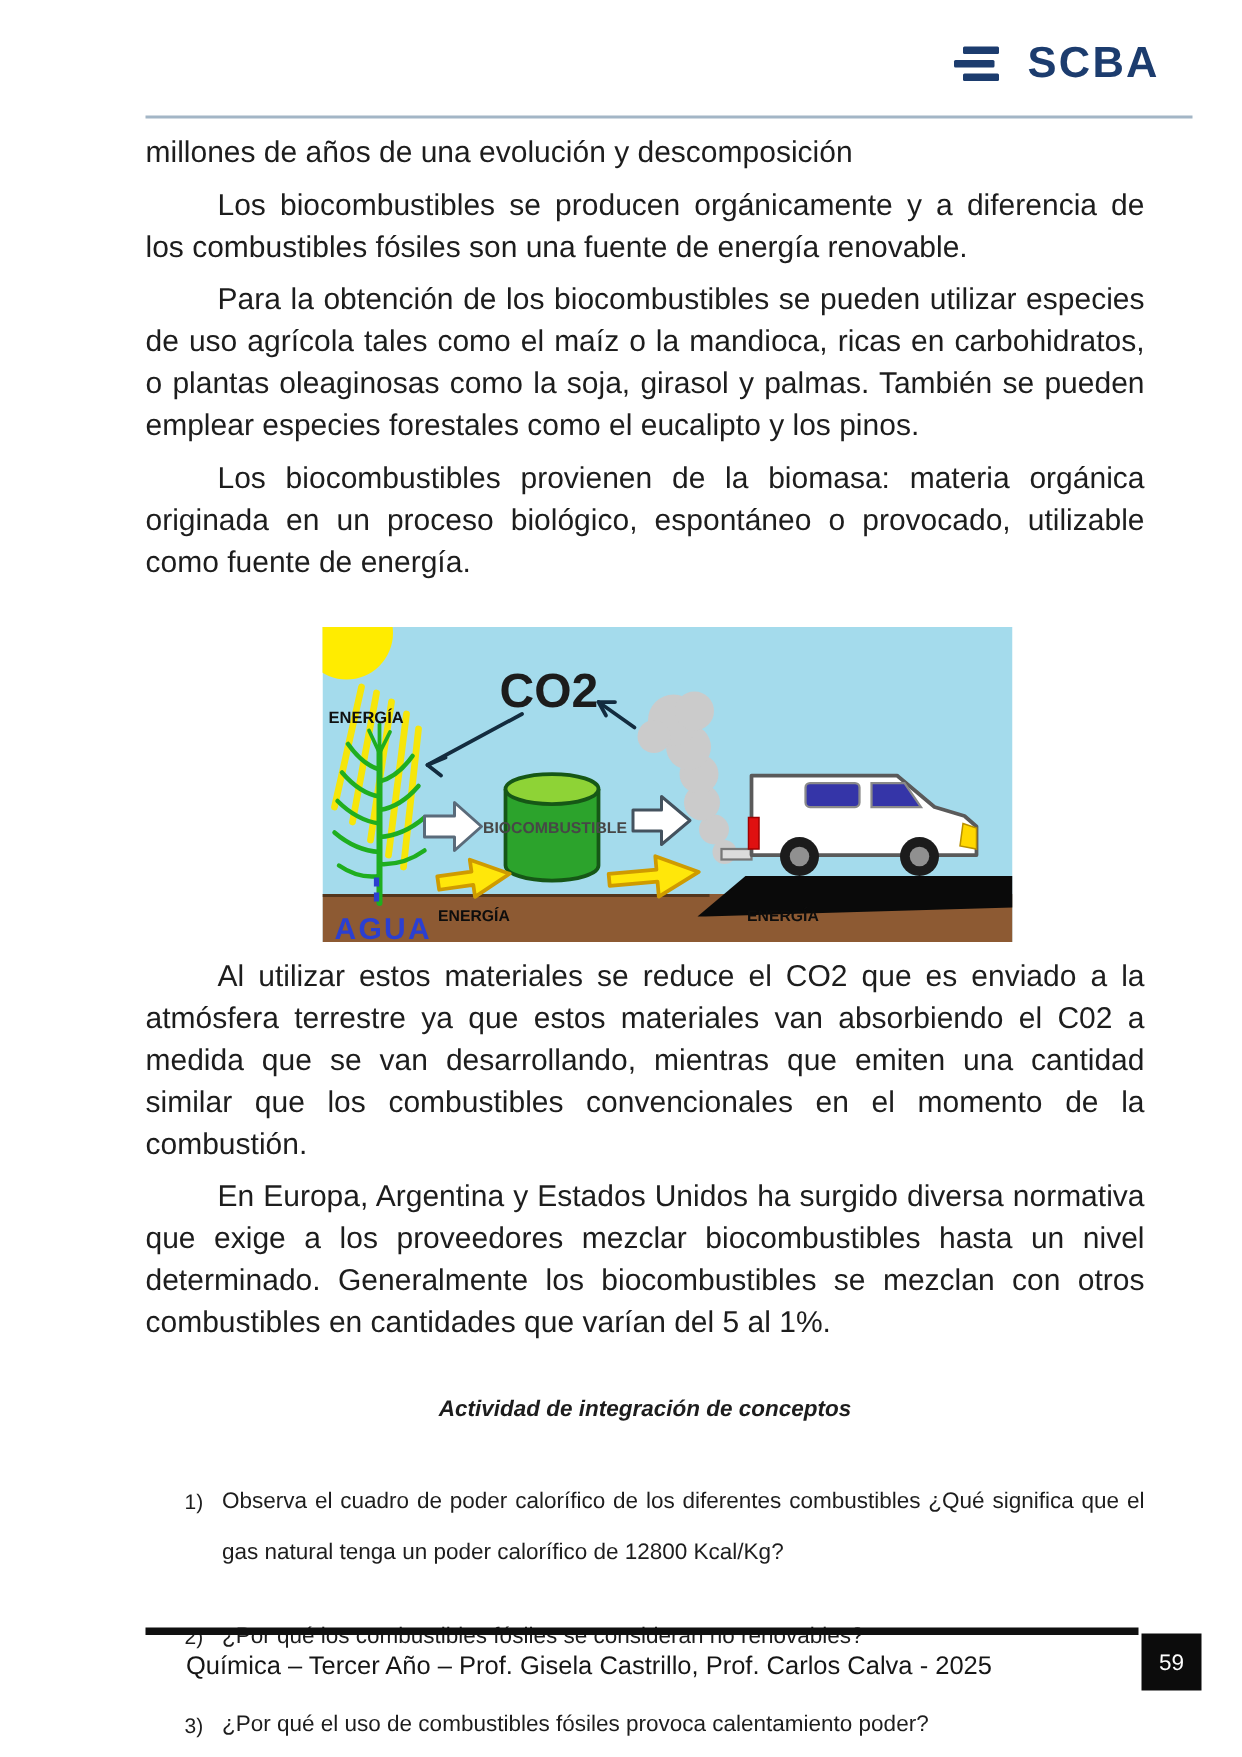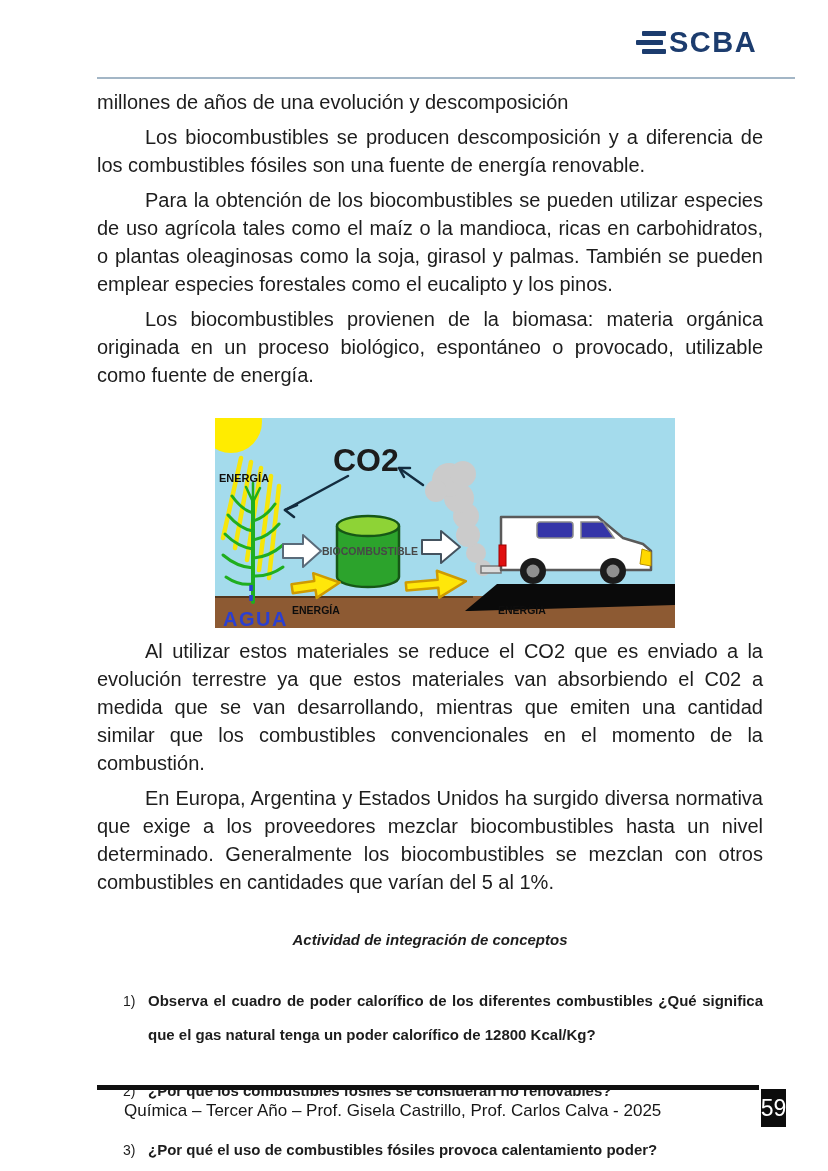--- a/index.html
+++ b/index.html
@@ -15,21 +15,21 @@
     color: #1d1d1d;
   }
 
   
   .logo {
     position: absolute;
     top: 31px;
     left: 636px;
     display: flex;
     align-items: center;
-    gap: 3px;
+    gap: 19px;
   }
   .logo-e {
     width: 30px;
     height: 23px;
     display: flex;
     flex-direction: column;
     justify-content: space-between;
   }
   .logo-e i { display:block; height:5px; background:#1c3c6e; border-radius:1px; }
   .logo-e i.b1 { width:24px; margin-left:6px; }
@@ -94,21 +94,20 @@
     font-size: 15px;
     line-height: 34px;
   }
   ol.questions li .qnum {
     flex: 0 0 25px;
     font-size: 14px;
   }
   ol.questions li .qtext {
     flex: 1;
     text-align: justify;
-    font-weight: bold;
   }
   ol.questions li.q1 { margin-bottom: 22px; }
 
   
   .footer-rule {
     position: absolute;
     top: 1085px;
     left: 97px;
     width: 662px;
     height: 5px;
@@ -118,25 +117,25 @@
     position: absolute;
     top: 1101px;
     left: 124px;
     font-size: 17px;
     color: #161616;
   }
   .page-number {
     position: absolute;
     top: 1089px;
     left: 761px;
-    width: 25px;
+    width: 40px;
     height: 38px;
     background: #0c0c0c;
     color: #ffffff;
-    font-size: 23px;
+    font-size: 15px;
     display: flex;
     align-items: center;
     justify-content: center;
   }
 
   svg text { font-family: "Liberation Sans", sans-serif; }
 </style>
 </head>
 <body>
 
@@ -147,21 +146,21 @@
         <i class="b1"></i>
         <i class="b2"></i>
         <i class="b3"></i>
       </span>
     <span class="logo-text">SCBA</span>
   </div>
   <div class="header-rule"></div>
 
   <div class="content">
     <p class="p cont">millones de años de una evolución y descomposición</p>
-    <p class="p ind">Los biocombustibles se producen descomposición y a diferencia de los combustibles fósiles son una fuente de energía renovable.</p>
+    <p class="p ind">Los biocombustibles se producen orgánicamente y a diferencia de los combustibles fósiles son una fuente de energía renovable.</p>
     <p class="p ind">Para la obtención de los biocombustibles se pueden utilizar especies de uso agrícola tales como el maíz o la mandioca, ricas en carbohidratos, o plantas oleaginosas como la soja, girasol y palmas. También se pueden emplear especies forestales como el eucalipto y los pinos.</p>
     <p class="p ind">Los biocombustibles provienen de la biomasa: materia orgánica originada en un proceso biológico, espontáneo o provocado, utilizable como fuente de energía.</p>
 
     <figure class="illustration">
       <svg width="460" height="210" viewBox="0 0 460 210" xmlns="http://www.w3.org/2000/svg">
 
         <rect x="0" y="0" width="460" height="210" fill="#a4dbec"></rect>
 
         <circle cx="16" cy="4" r="31" fill="#ffec00"></circle>
         <g stroke="#f6e60a" stroke-width="4.5" stroke-linecap="round">
@@ -239,21 +238,21 @@
 
         <text x="118" y="53" font-size="32" font-weight="600" fill="#1c1c1c">CO2</text>
         <text x="4" y="64" font-size="11" font-weight="bold" fill="#101010">ENERGÍA</text>
         <text x="107" y="137" font-size="10.5" font-weight="600" fill="#474747" textLength="96" lengthAdjust="spacingAndGlyphs">BIOCOMBUSTIBLE</text>
         <text x="77" y="196" font-size="10.5" font-weight="bold" fill="#0d0d0d">ENERGÍA</text>
         <text x="283" y="196" font-size="10.5" font-weight="bold" fill="#0d0d0d">ENERGÍA</text>
         <text x="8" y="208" font-size="20" font-weight="800" fill="#2b3fd1" letter-spacing="1.5">AGUA</text>
       </svg>
     </figure>
 
-    <p class="p ind">Al utilizar estos materiales se reduce el CO2 que es enviado a la evolución terrestre ya que estos materiales van absorbiendo el C02 a medida que se van desarrollando, mientras que emiten una cantidad similar que los combustibles convencionales en el momento de la combustión.</p>
+    <p class="p ind">Al utilizar estos materiales se reduce el CO2 que es enviado a la atmósfera terrestre ya que estos materiales van absorbiendo el C02 a medida que se van desarrollando, mientras que emiten una cantidad similar que los combustibles convencionales en el momento de la combustión.</p>
     <p class="p ind">En Europa, Argentina y Estados Unidos ha surgido diversa normativa que exige a los proveedores mezclar biocombustibles hasta un nivel determinado. Generalmente los biocombustibles se mezclan con otros combustibles en cantidades que varían del 5 al 1%.</p>
 
     <h2 class="activity-title">Actividad de integración de conceptos</h2>
 
     <ol class="questions">
       <li class="q1">
         <span class="qnum">1)</span>
         <span class="qtext">Observa el cuadro de poder calorífico de los diferentes combustibles ¿Qué significa que el gas natural tenga un poder calorífico de 12800 Kcal/Kg?</span>
       </li>
       <li>

